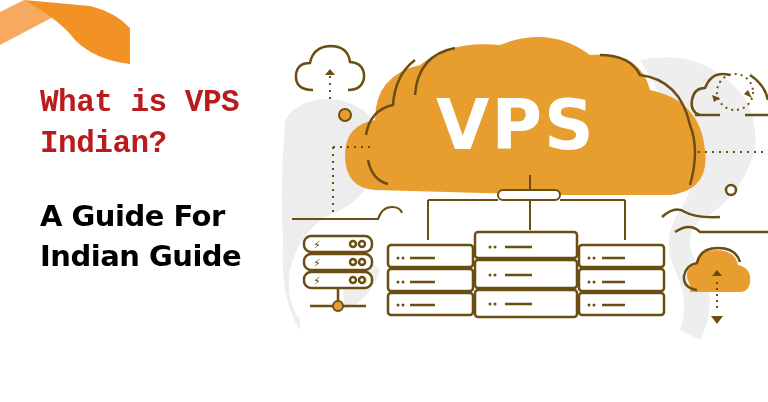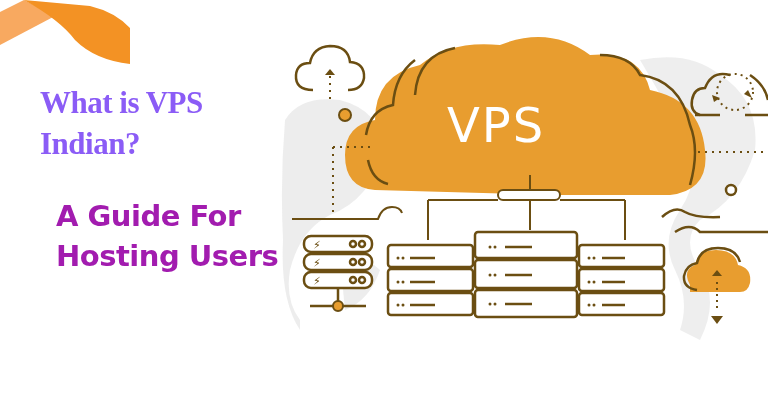--- a/index.html
+++ b/index.html
@@ -1,37 +1,37 @@
 <!DOCTYPE html>
 <html><head>
   <meta charset="utf-8">
   <style>
     html, body { margin:0; padding:0; }
     body { width:768px; height:402px; background:#ffffff; position:relative; overflow:hidden; font-family:"DejaVu Sans", sans-serif; }
     .ribbon { position:absolute; left:0; top:0; }
-    .title { position:absolute; left:40px; top:82px; font-weight:bold; font-size:31px; line-height:41px; color:#8b5cf6; letter-spacing:-0.5px; font-family:Liberation Serif, serif; }
-    .subtitle { position:absolute; left:40px; top:196px; font-weight:bold; font-size:29px; line-height:40px; color:#a21caf; letter-spacing:-0.5px;margin-left:16px; }
+    .title { position:absolute; left:40px; top:82px; font-weight:bold; font-size:31px; line-height:41px; color:#b91c1c; letter-spacing:-0.5px; font-family:Liberation Mono, monospace; }
+    .subtitle { position:absolute; left:40px; top:196px; font-weight:bold; font-size:29px; line-height:40px; color:#000000; letter-spacing:-0.5px; }
     .illus { position:absolute; left:280px; top:20px; width:488px; height:330px; }
-    .vps { position:absolute; left:447px; top:85px; font-weight:normal; font-size:48px; color:#ffffff; letter-spacing:2px; line-height:80px; }
+    .vps { position:absolute; left:436px; top:85px; font-weight:bold; font-size:69px; color:#ffffff; letter-spacing:2px; line-height:80px; }
   </style>
 </head>
 <body>
 
 <svg class="ribbon" width="140" height="70" viewBox="0 0 140 70">
   <path d="M0 12 L24 0 L55 16 L0 45 Z" fill="#f8a960"></path>
   <path d="M24 0 L90 6 Q115 12 130 28 L130 64 Q95 60 75 40 Q60 20 24 0 Z" fill="#f39224"></path>
 </svg>
 
 <div class="title">
   <div>What is VPS</div>
   <div>Indian?</div>
 </div>
 <div class="subtitle">
   <div>A Guide For</div>
-  <div>Hosting Users</div>
+  <div>Indian Guide</div>
 </div>
 
 <svg class="illus" viewBox="280 20 488 330" width="488" height="330">
 
   <g fill="#ececec" opacity="0.9">
     <path d="M285 120 Q300 95 340 100 Q380 110 385 150 Q370 200 330 215 Q300 230 290 270 Q285 300 300 320 L300 330 Q280 300 283 240 Q280 180 285 120 Z"></path>
     <path d="M640 60 Q690 50 720 75 Q760 100 755 150 Q740 200 700 220 Q680 240 700 270 Q720 300 700 340 L680 330 Q690 300 675 270 Q660 240 680 210 Q700 180 690 150 Q670 110 640 60 Z"></path>
     <path d="M340 260 Q360 250 380 270 Q370 300 345 310 Z"></path>
   </g>
 

